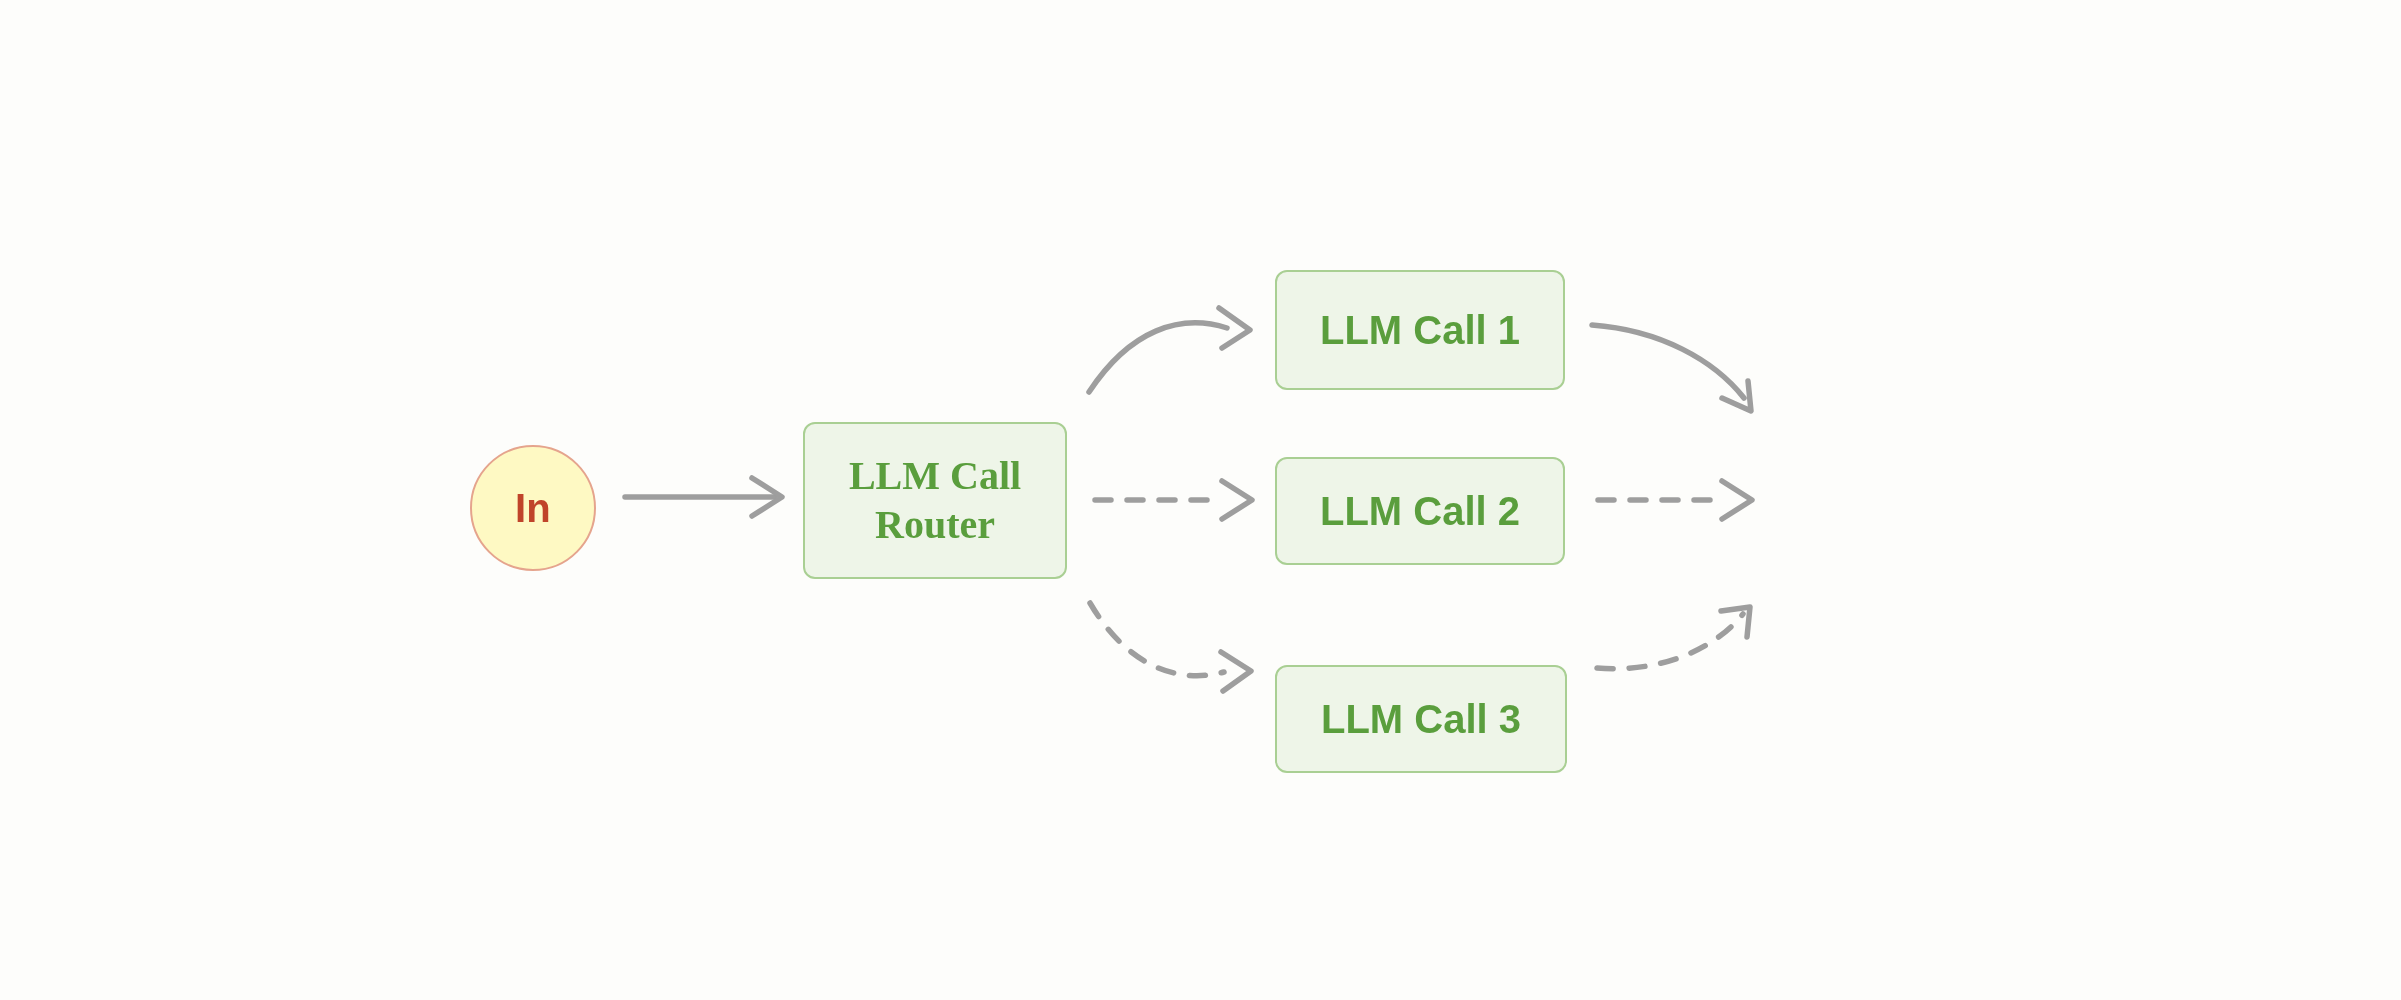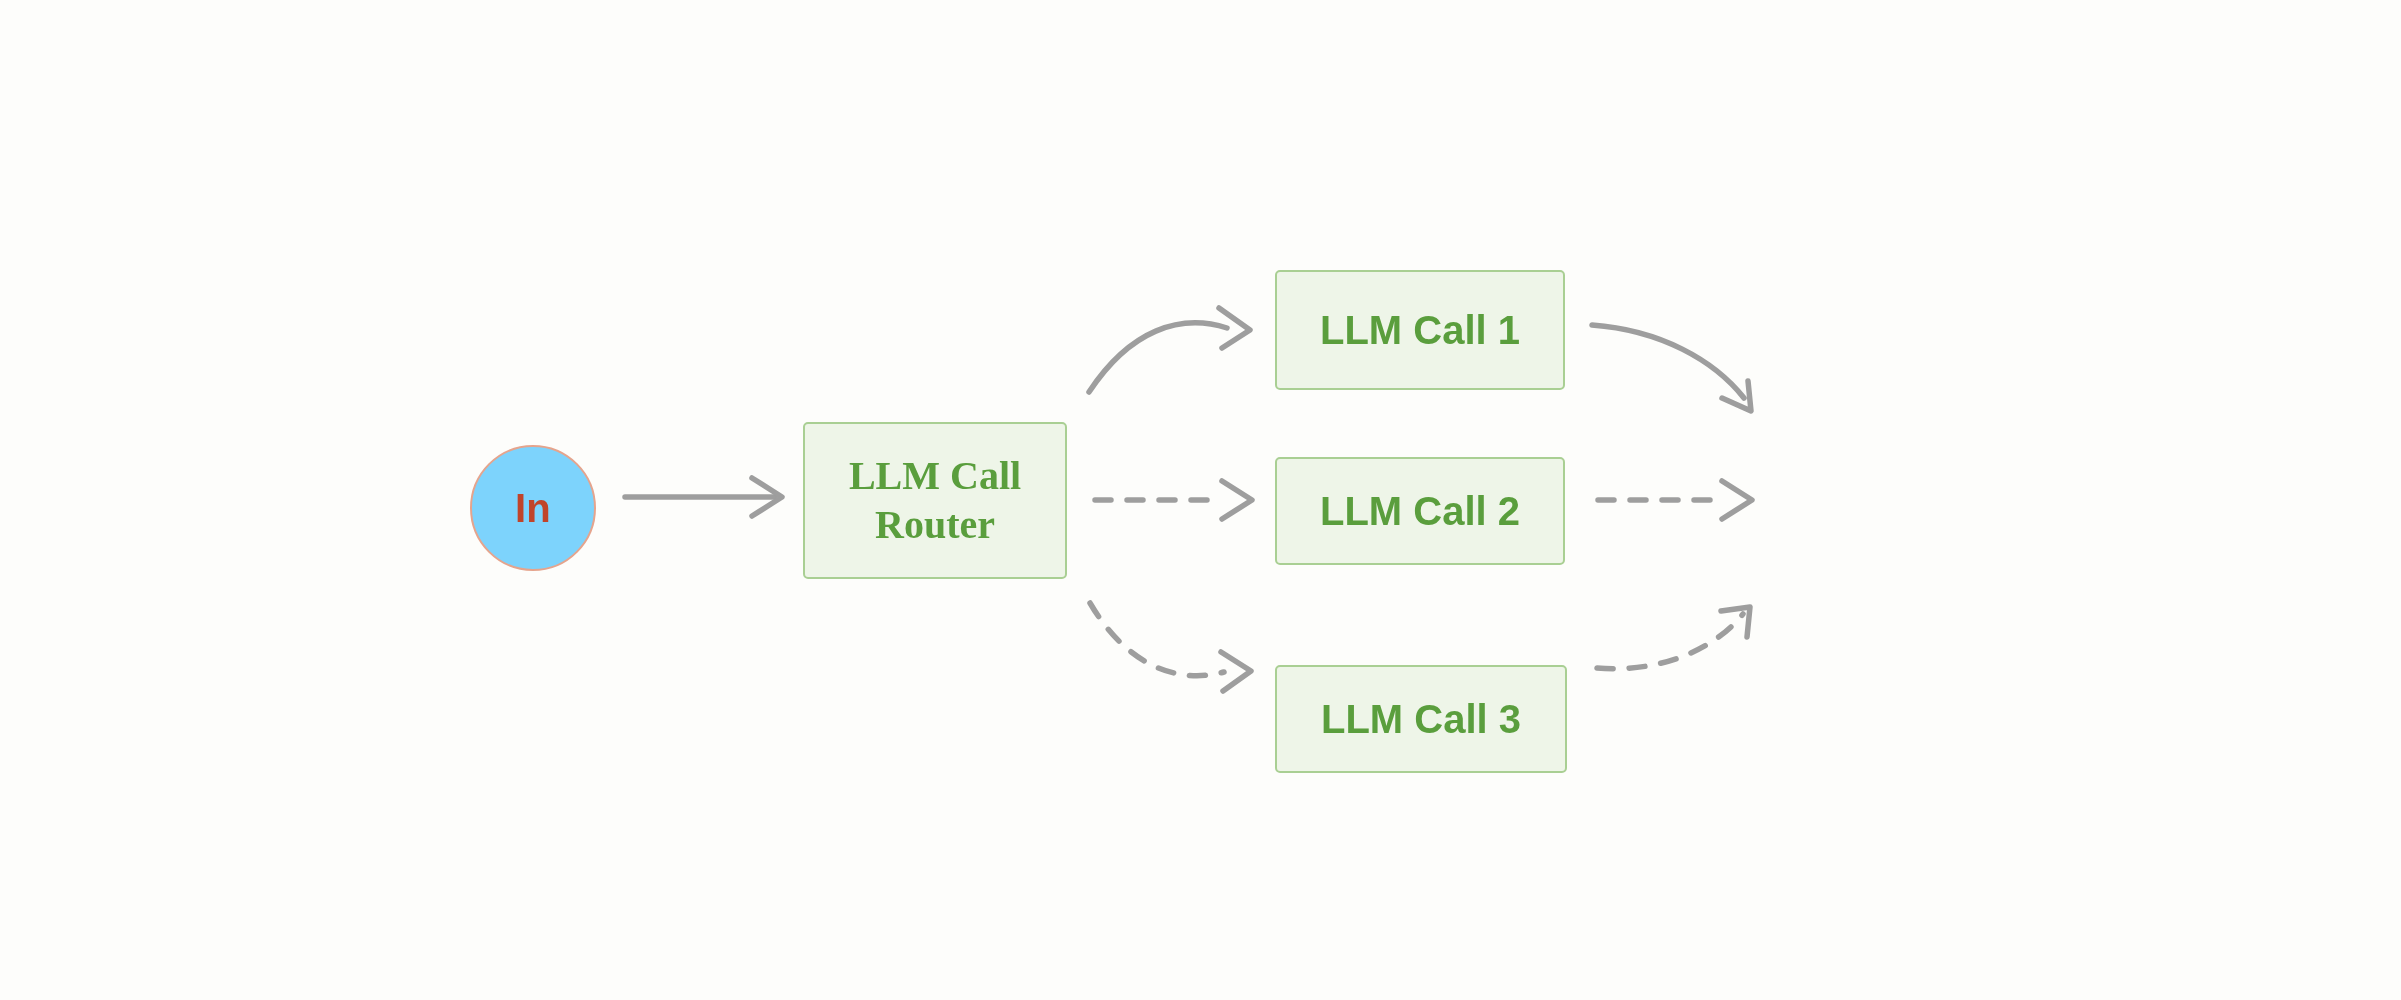--- a/index.html
+++ b/index.html
@@ -35,21 +35,21 @@
     text-align: center;
     box-sizing: border-box;
   }
   .node-label {
     white-space: pre-line;
     line-height: 1.22;
   }
 
   
   .terminal {
-    background: #7dd3fc;
+    background: #fef9c3;
     border: 2px solid #e5a48d;
     color: #c0442a;
     font-weight: bold;
   }
   .terminal .node-label {
     font-size: 40px;
     letter-spacing: 0.3px;
   }
   #node-in {
     left: 470px;
@@ -65,21 +65,21 @@
     height: 126px;
     border-radius: 63px;
   }
 
   
   .process {
     background: #eef5e8;
     border: 2px solid #a9cf93;
     color: #5a9e3d;
     font-weight: bold;
-    border-radius: 5px;
+    border-radius: 12px;
   }
   .process .node-label {
     font-size: 40px;
   }
   #node-router {
     left: 803px;
     top: 422px;
     width: 264px;
     height: 157px;
     font-family: Liberation Serif, serif;

